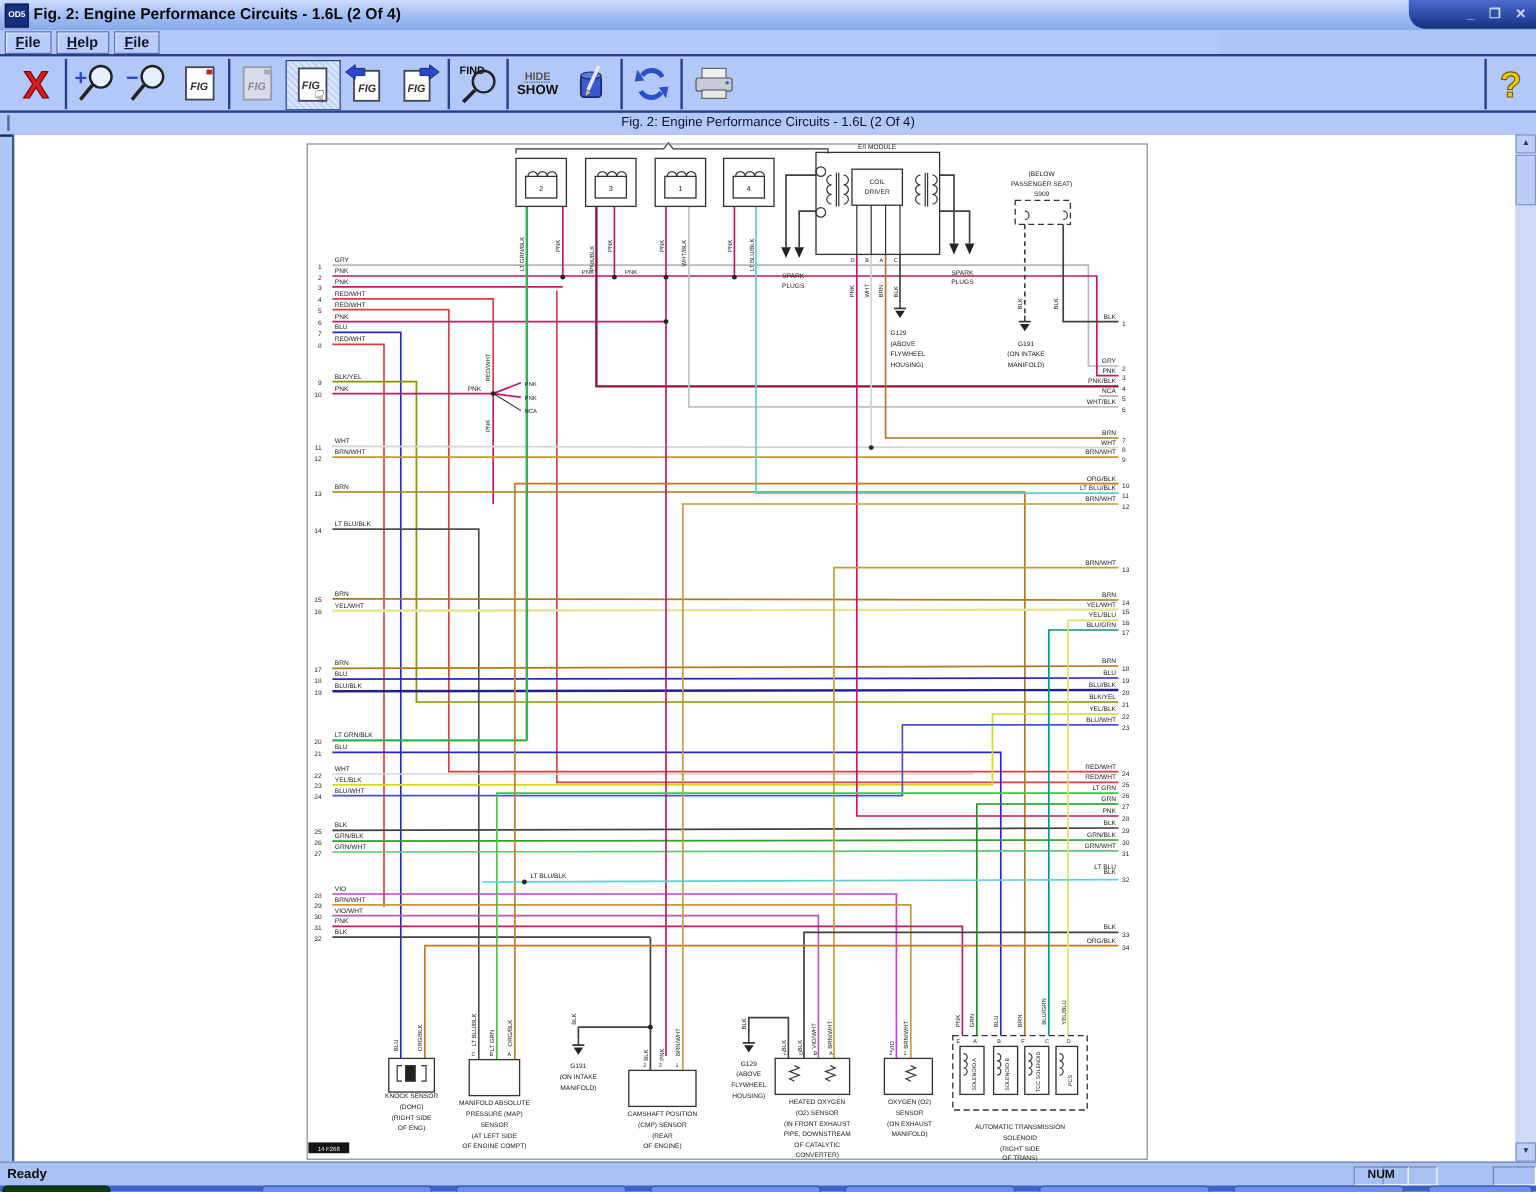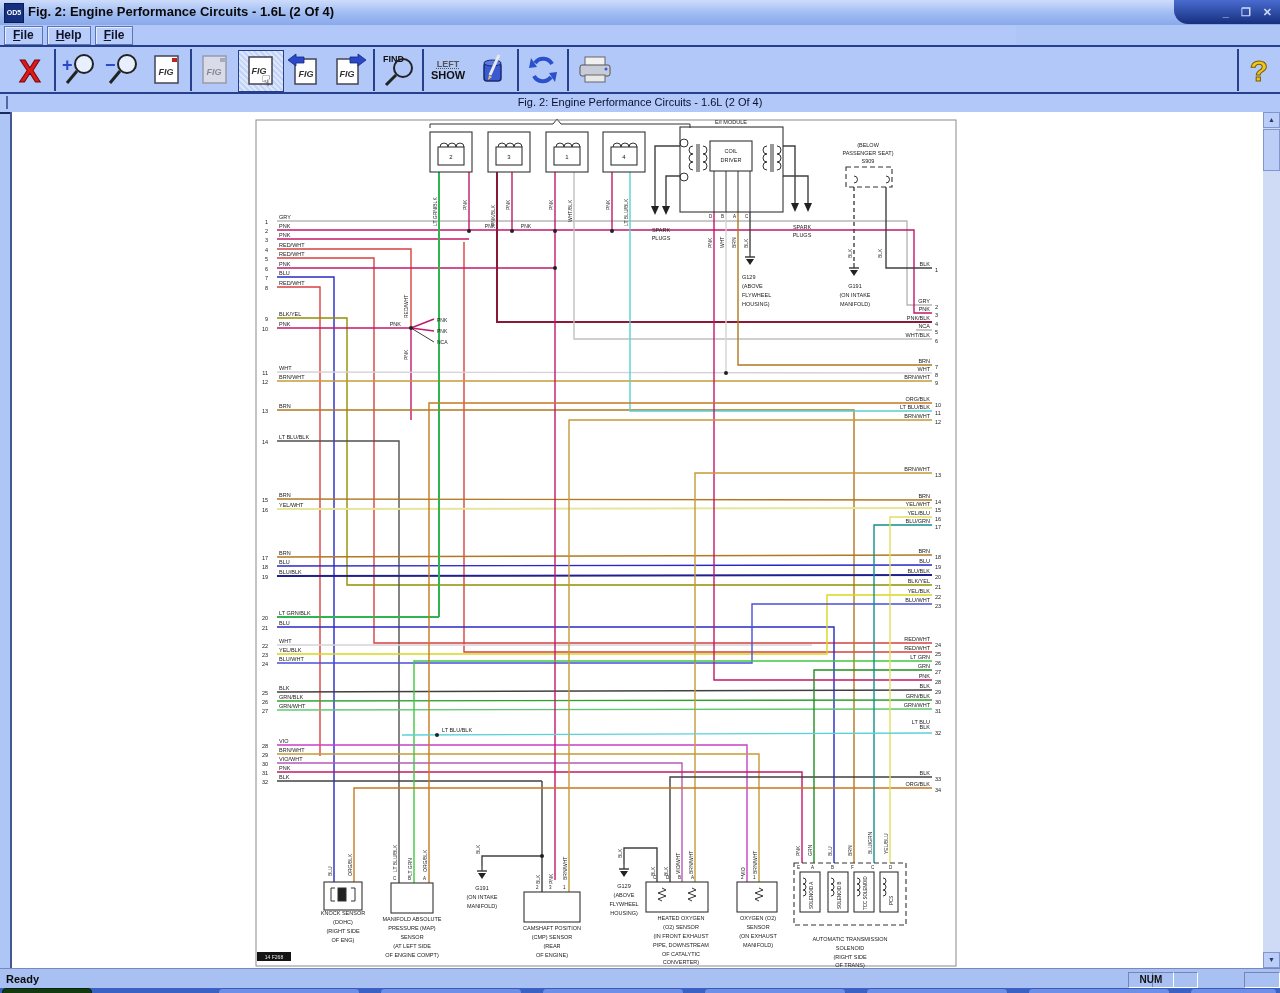--- a/index.html
+++ b/index.html
@@ -134,21 +134,21 @@
   <div class="tbtn" style="left:377px">
     <svg width="40" height="38">
       <text x="4" y="11" font-size="9" font-weight="bold" fill="#111">FIND</text>
       <circle cx="24" cy="17" r="9" fill="none" stroke="#222" stroke-width="2"></circle>
       <line x1="17" y1="24" x2="7" y2="34" stroke="#222" stroke-width="3"></line>
     </svg>
   </div>
   <div class="tsep" style="left:422px"></div>
   <div class="tbtn" style="left:426px">
     <div>
-      <span class="hide-label">LEFT</span>
+      <span class="hide-label">HIDE</span>
       <span class="show-label">SHOW</span>
     </div>
   </div>
   <div class="tbtn" style="left:471px">
     <svg width="40" height="38">
       <rect x="11" y="12" width="17" height="18" rx="3" fill="#3a5ad0" stroke="#182a70" stroke-width="1.5"></rect>
       <ellipse cx="19.5" cy="12" rx="8.5" ry="3" fill="#5a7ae0" stroke="#182a70"></ellipse>
       <line x1="26" y1="4" x2="17" y2="24" stroke="#e8e8f0" stroke-width="3"></line>
       <polygon points="16,24 15,29 19,26" fill="#f0c060"></polygon>
     </svg>

